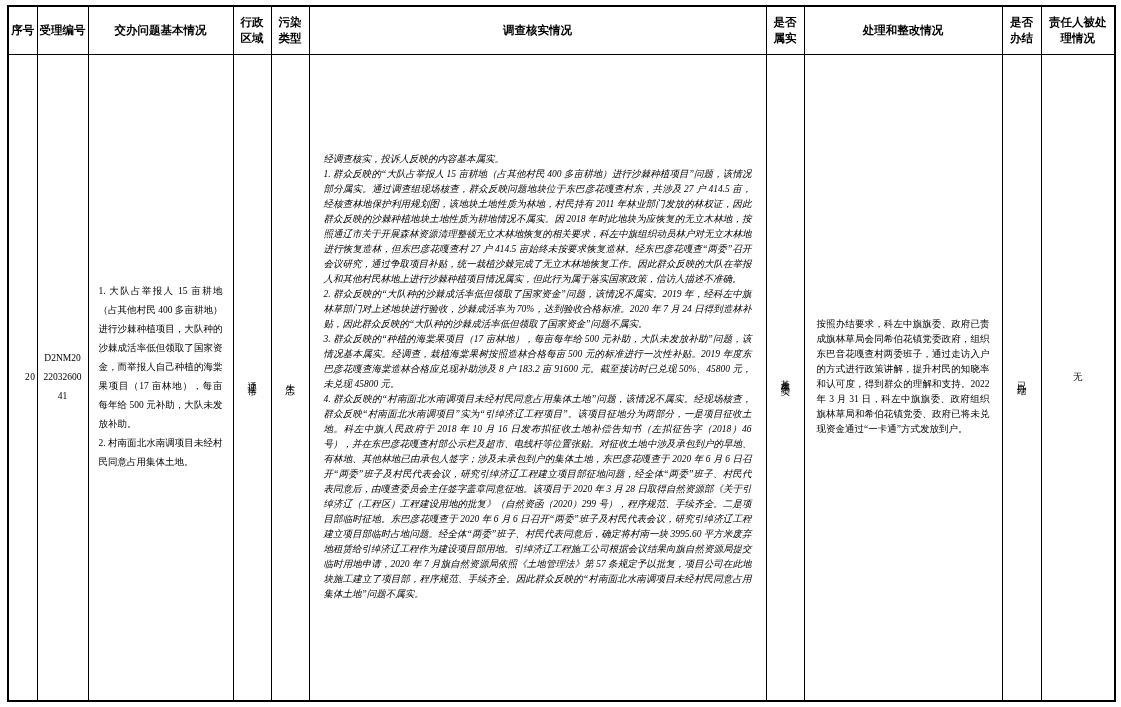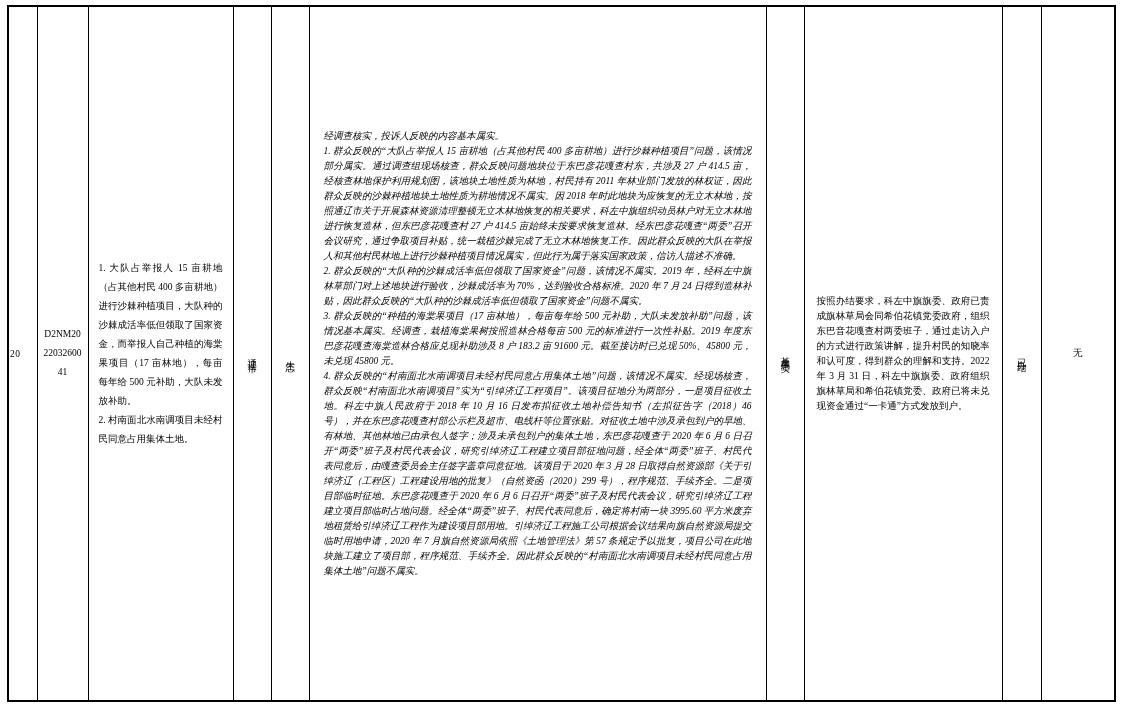--- a/index.html
+++ b/index.html
@@ -37,21 +37,21 @@
   th {
     font-family: "Liberation Sans", "DejaVu Sans", sans-serif;
     font-weight: bold;
     font-size: 11.5px;
     line-height: 1.4;
     text-align: center;
     padding: 2px 2px;
   }
   td { font-size: 9.5px; }
   .td-center { text-align: center; }
-  .td-seq { text-align: left; letter-spacing: 0.5px; }
+  .td-seq { text-align: right; letter-spacing: 0.5px; }
   .td-caseno {
     text-align: center;
     word-break: break-all;
     line-height: 19px;
     padding: 16px 5px;
   }
   .td-problem {
     line-height: 19px;
     text-align: justify;
     white-space: pre-line;
@@ -89,20 +89,32 @@
       <col style="width:145px">
       <col style="width:38px">
       <col style="width:38px">
       <col style="width:457px">
       <col style="width:38px">
       <col style="width:198px">
       <col style="width:39px">
       <col style="width:74px">
     </colgroup>
     <tbody>
+        <tr class="hdr-row">
+      <th>序号</th>
+      <th>受理编号</th>
+      <th>交办问题基本情况</th>
+      <th>行政区域</th>
+      <th>污染类型</th>
+      <th>调查核实情况</th>
+      <th>是否属实</th>
+      <th>处理和整改情况</th>
+      <th>是否办结</th>
+      <th>责任人被处理情况</th>
+    </tr>
     <tr>
       <td class="td-seq">20</td>
       <td class="td-caseno">D2NM202203260041</td>
       <td class="td-problem">1. 大队占举报人 15 亩耕地（占其他村民 400 多亩耕地）进行沙棘种植项目，大队种的沙棘成活率低但领取了国家资金，而举报人自己种植的海棠果项目（17 亩林地），每亩每年给 500 元补助，大队未发放补助。
 2. 村南面北水南调项目未经村民同意占用集体土地。</td>
       <td class="td-center">
         <span class="vert">通辽市</span>
       </td>
       <td class="td-center">
         <span class="vert">生态</span>

